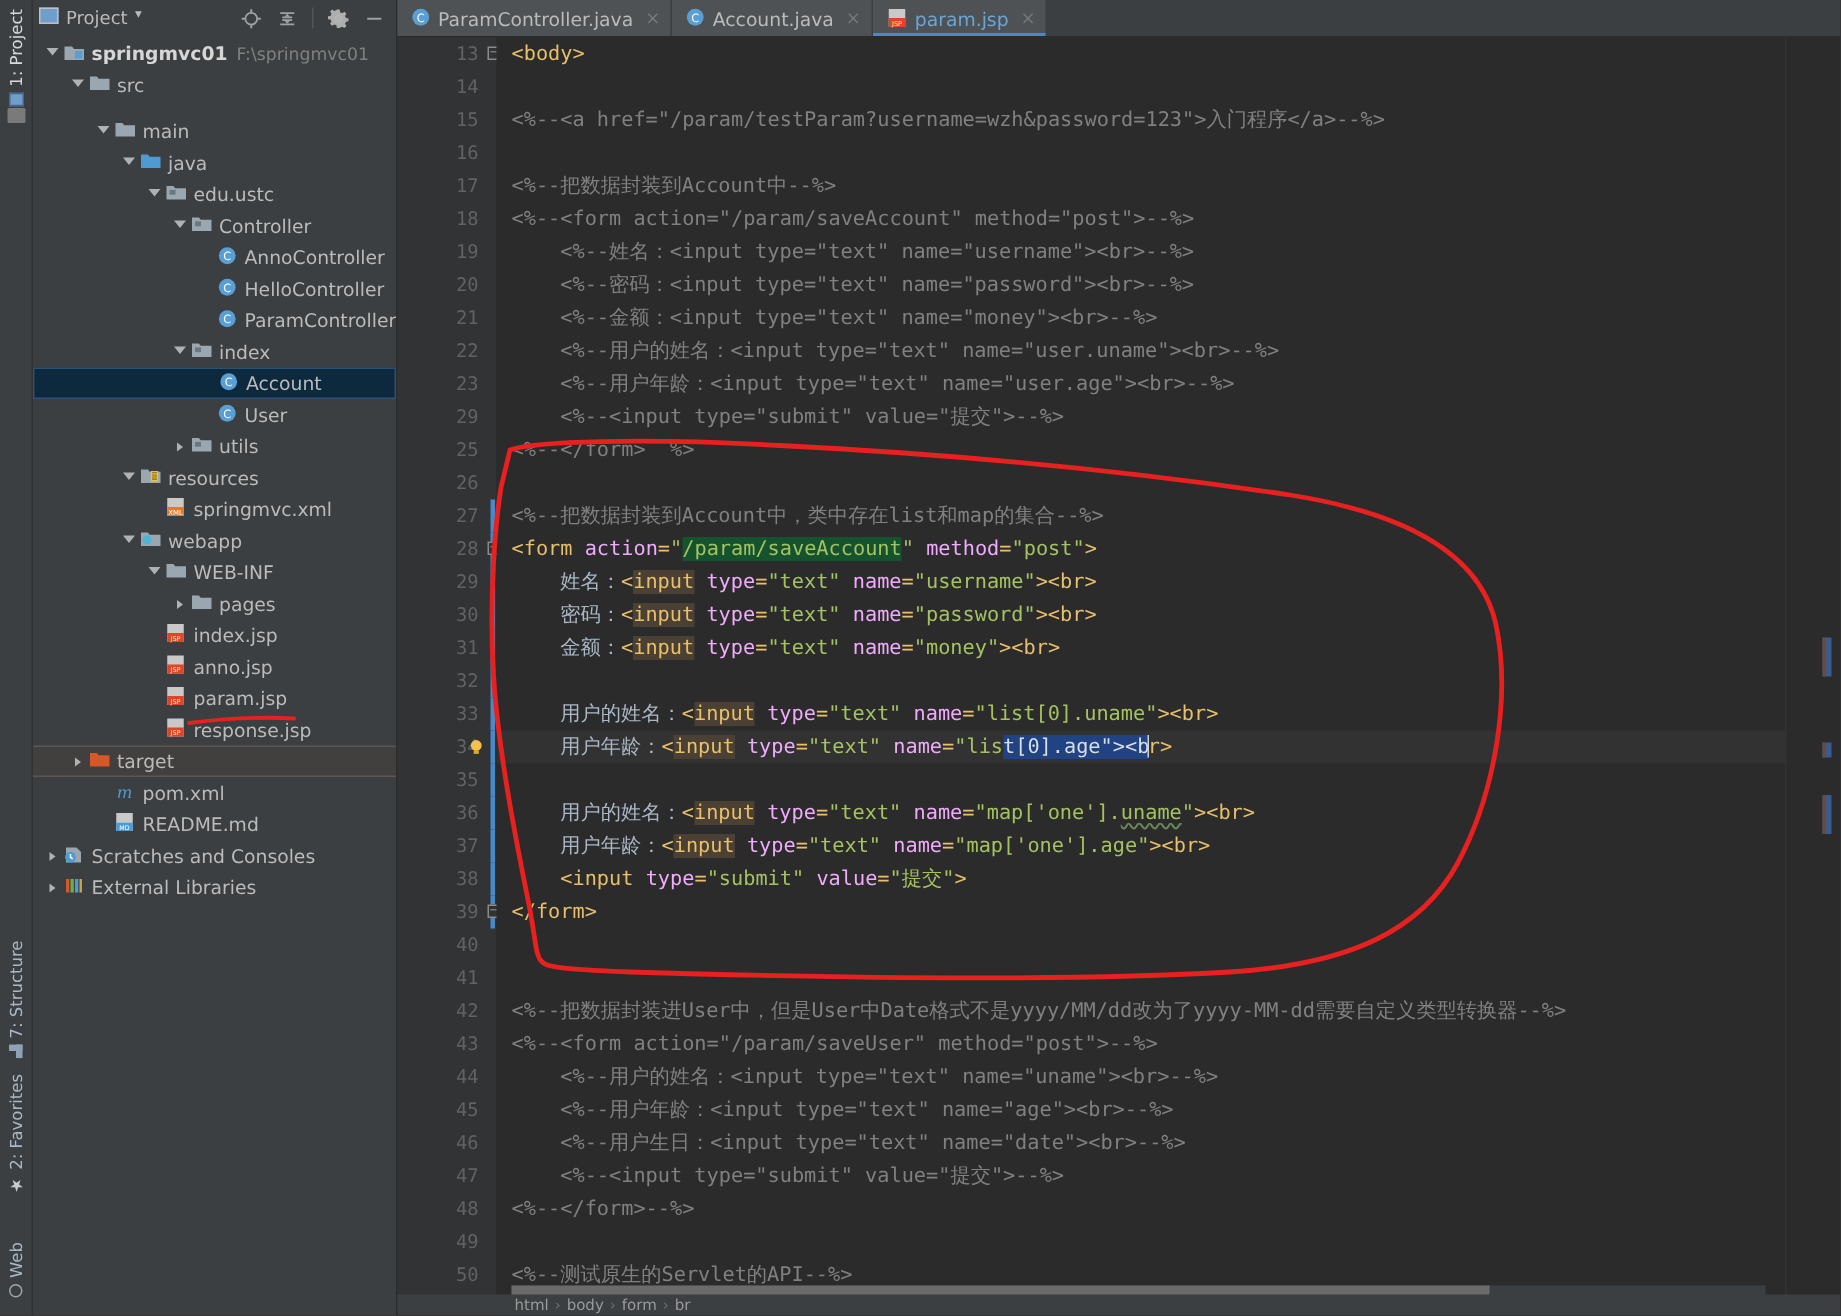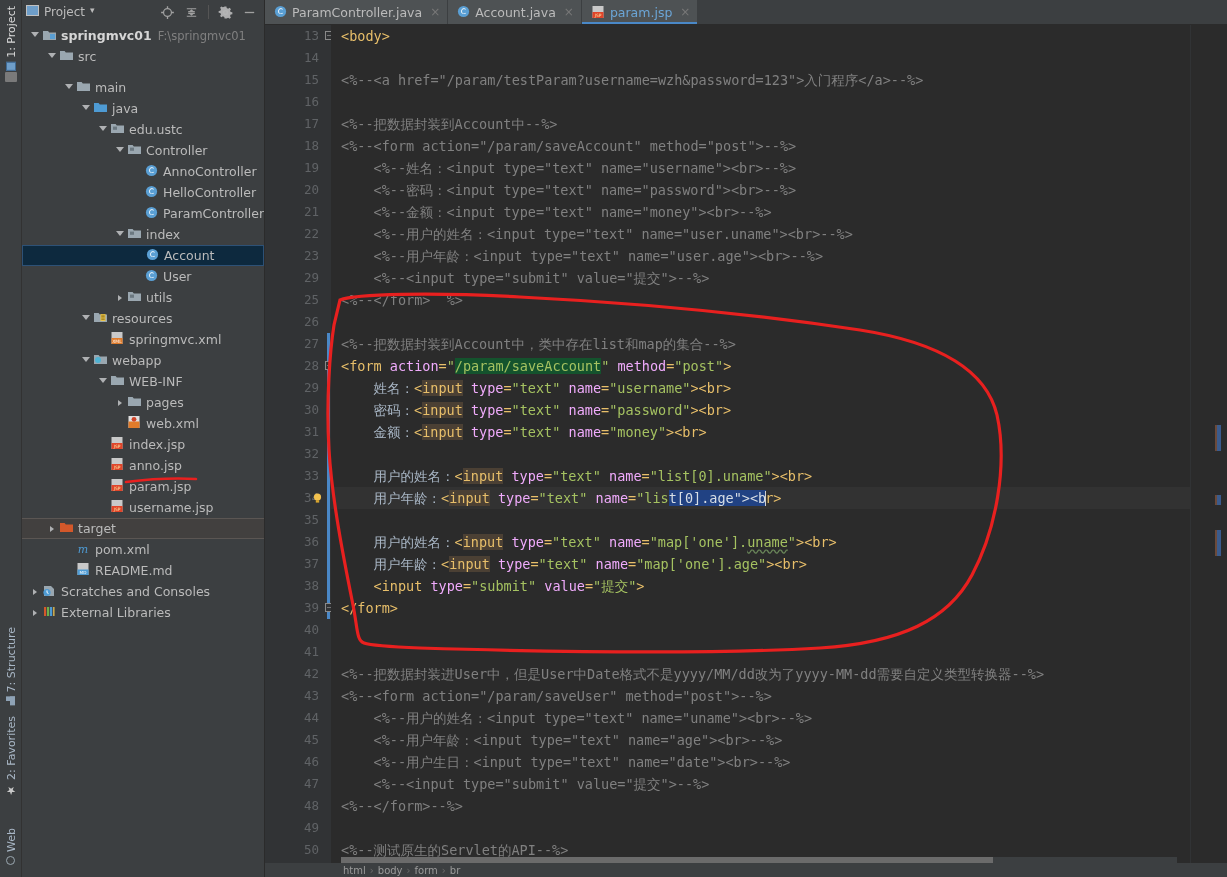--- a/index.html
+++ b/index.html
@@ -399,31 +399,20 @@
           <span class="tw">
             <span class="tri"></span>
           </span>
           <span class="ic">
             <span style="display: inline-block;"><svg width="15" height="12" viewBox="0 0 15 12">
                 <path d="M1 2h4.6l1.2 1.5H14V11H1z" fill="#9aa7b0"></path>
               </svg></span>
           </span>
           <span class="lbl">pages</span>
         </div>
-        <div class="row" style="padding-left: 91px;">
-          <span class="tw"></span>
-          <span class="ic">
-            <span style="display: inline-block;"><svg width="14" height="14" viewBox="0 0 14 14">
-                <rect x="1.5" y="1" width="11" height="12" fill="#e0e0e0"></rect>
-                <rect x="1.5" y="6.5" width="11" height="6.5" fill="#e07b2a"></rect>
-                <circle cx="7" cy="4.3" r="2.4" fill="#d0452a"></circle>
-              </svg></span>
-          </span>
-          <span class="lbl">web.xml</span>
-        </div>
         <div class="row" style="padding-left: 74px;">
           <span class="tw"></span>
           <span class="ic">
             <span style="display: inline-block;"><svg width="14" height="14" viewBox="0 0 14 14">
                 <rect x="1.5" y="1" width="11" height="12" fill="#c9c9c9"></rect>
                 <rect x="1.5" y="7" width="11" height="6" fill="#e0452a"></rect>
                 <text x="7" y="12" font-size="4.4" fill="#ffe6a0" text-anchor="middle" font-family="DejaVu Sans">JSP</text>
               </svg></span>
           </span>
           <span class="lbl">index.jsp</span>
@@ -452,21 +441,21 @@
         </div>
         <div class="row" style="padding-left: 74px;">
           <span class="tw"></span>
           <span class="ic">
             <span style="display: inline-block;"><svg width="14" height="14" viewBox="0 0 14 14">
                 <rect x="1.5" y="1" width="11" height="12" fill="#c9c9c9"></rect>
                 <rect x="1.5" y="7" width="11" height="6" fill="#e0452a"></rect>
                 <text x="7" y="12" font-size="4.4" fill="#ffe6a0" text-anchor="middle" font-family="DejaVu Sans">JSP</text>
               </svg></span>
           </span>
-          <span class="lbl">username.jsp</span>
+          <span class="lbl">response.jsp</span>
         </div>
         <div class="row hilite" style="padding-left: 23px;">
           <span class="tw">
             <span class="tri"></span>
           </span>
           <span class="ic">
             <span style="display: inline-block;"><svg width="15" height="12" viewBox="0 0 15 12">
                 <path d="M1 2h4.6l1.2 1.5H14V11H1z" fill="#d4582a"></path>
               </svg></span>
           </span>

